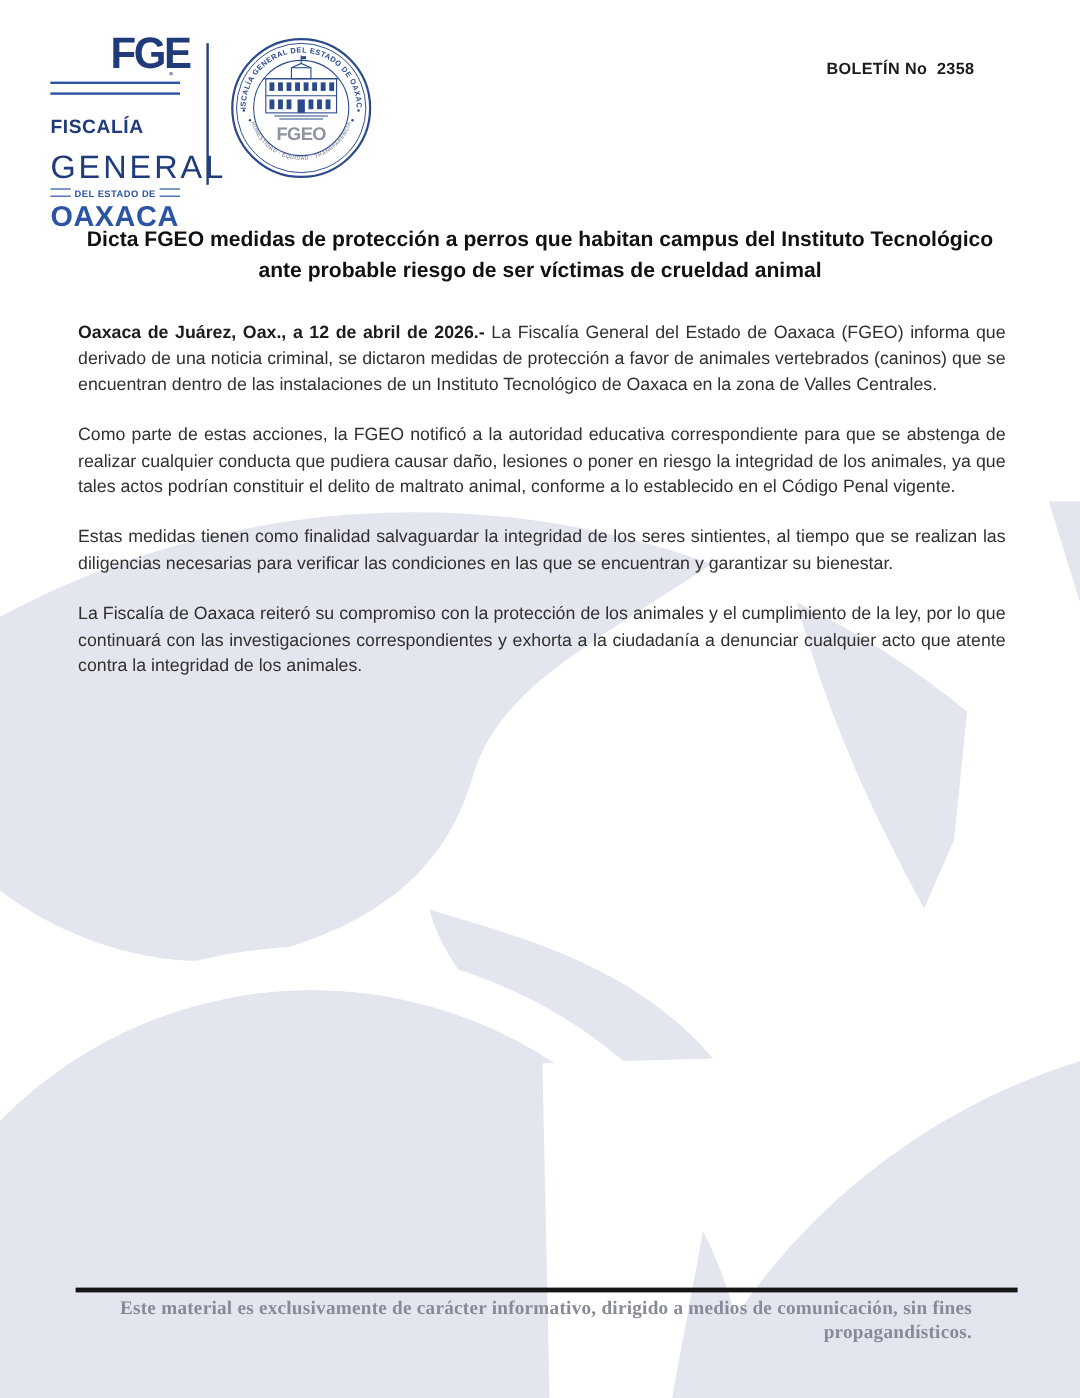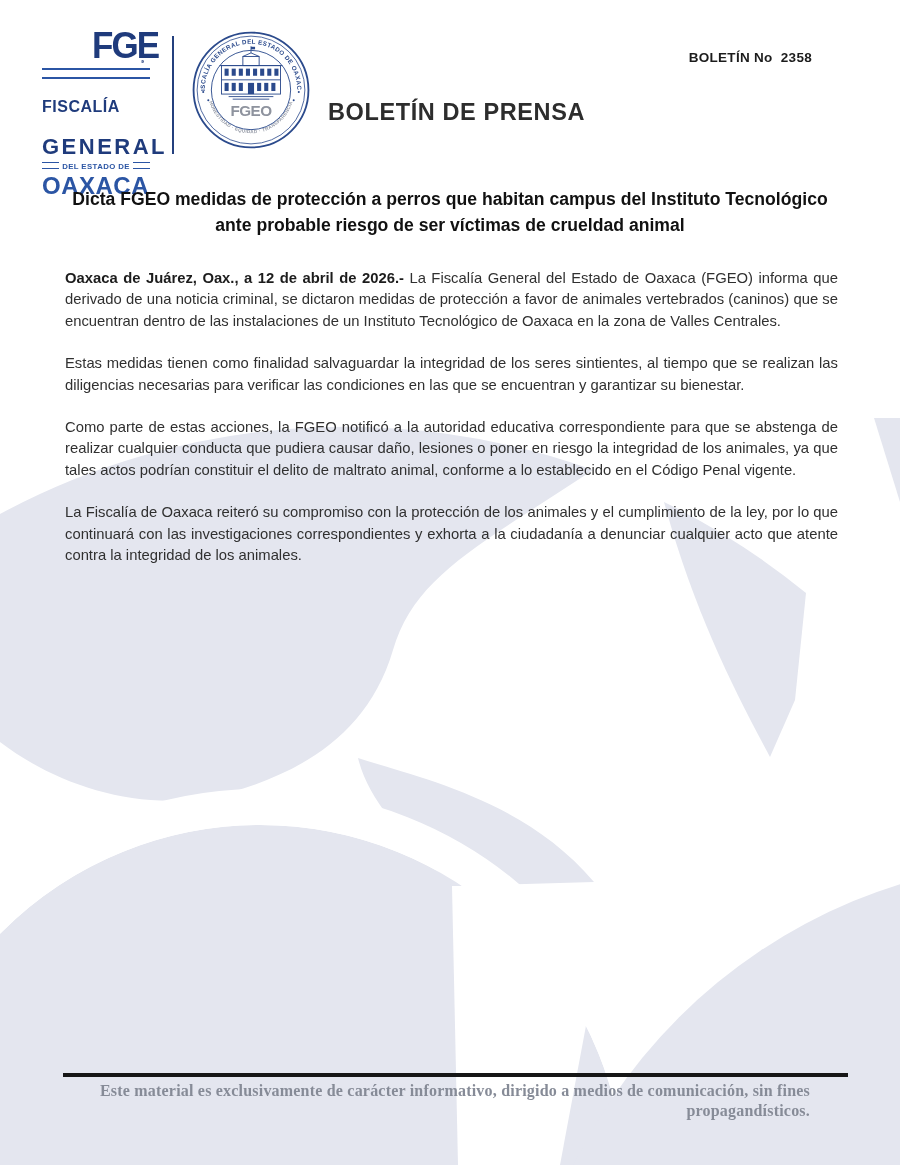--- a/index.html
+++ b/index.html
@@ -12,21 +12,21 @@
   .press-title{position:absolute;left:328px;top:99px;font-size:23.5px;font-weight:bold;
       color:#2d2d2d;letter-spacing:.6px;}
   .logo{position:absolute;left:42px;top:30px;width:116px;color:#1f3b7c;}
   .logo-row1{display:flex;align-items:flex-end;height:34px;flex-direction:column;}
   .logo-fge{font-size:35px;font-weight:900;letter-spacing:-2px;line-height:30px;
       font-family:"Liberation Sans",sans-serif;transform:scaleY(1.05);}
   .logo-oglyph{margin-left:1px;margin-bottom:1px;}
   .logo-doublerule{margin-top:4px;width:108px;height:7px;border-top:2.5px solid #2b55a4;
       border-bottom:2.5px solid #2b55a4;}
   .logo-fiscalia{font-size:16px;font-weight:800;letter-spacing:.5px;margin-top:19px;}
-  .logo-general{font-size:22px;font-weight:700;letter-spacing:2.5px;margin-top:18px;}
+  .logo-general{font-size:27px;font-weight:400;letter-spacing:2.5px;margin-top:8px;}
   .logo-estado-row{display:flex;margin-top:2px;width:108px;}
   .logo-estado-row .dbl{flex:1;height:5px;border-top:1.5px solid #2b55a4;border-bottom:1.5px solid #2b55a4;}
   .logo-estado{font-size:7.8px;font-weight:bold;color:#2b55a4;padding:0 3px;white-space:nowrap;letter-spacing:.4px;}
   .logo-oaxaca{font-size:24px;font-weight:800;color:#2b55a4;letter-spacing:.5px;margin-top:1px;}
   .separator{position:absolute;left:172px;top:36px;width:2px;height:118px;background:#24407e;}
   .seal{position:absolute;left:190px;top:29px;}
   
   .doc-title{position:absolute;left:60px;right:60px;top:186px;text-align:center;
       font-size:17.6px;line-height:26px;font-weight:bold;color:#111;}
   
@@ -141,27 +141,26 @@
         <rect x="66" y="53" width="4" height="8"></rect>
           <rect x="73" y="53" width="4" height="8"></rect>
         <rect x="80" y="53" width="4" height="8"></rect>
       </g>
       <line x1="38" y1="66.5" x2="82" y2="66.5"></line>
       <line x1="42" y1="69" x2="78" y2="69"></line>
     </g>
     <text x="60" y="86" text-anchor="middle" font-family="Liberation Sans, sans-serif" font-size="15" font-weight="bold" fill="#8e939e" letter-spacing="-0.5">FGEO</text>
   </svg>
 
-  <div class="press-title">BOLETÍN DE PRENSA</div>
 
   <div class="doc-title">Dicta FGEO medidas de protección a perros que habitan campus del Instituto Tecnológico ante probable riesgo de ser víctimas de crueldad animal</div>
 
   <div class="body-text">
     <p><b>Oaxaca de Juárez, Oax., a 12 de abril de 2026.-</b><span> La Fiscalía General del Estado de Oaxaca (FGEO) informa que derivado de una noticia criminal, se dictaron medidas de protección a favor de animales vertebrados (caninos) que se encuentran dentro de las instalaciones de un Instituto Tecnológico de Oaxaca en la zona de Valles Centrales.</span></p>
+    <p>Como parte de estas acciones, la FGEO notificó a la autoridad educativa correspondiente para que se abstenga de realizar cualquier conducta que pudiera causar daño, lesiones o poner en riesgo la integridad de los animales, ya que tales actos podrían constituir el delito de maltrato animal, conforme a lo establecido en el Código Penal vigente.</p>
     <p>Estas medidas tienen como finalidad salvaguardar la integridad de los seres sintientes, al tiempo que se realizan las diligencias necesarias para verificar las condiciones en las que se encuentran y garantizar su bienestar.</p>
-    <p>Como parte de estas acciones, la FGEO notificó a la autoridad educativa correspondiente para que se abstenga de realizar cualquier conducta que pudiera causar daño, lesiones o poner en riesgo la integridad de los animales, ya que tales actos podrían constituir el delito de maltrato animal, conforme a lo establecido en el Código Penal vigente.</p>
     <p>La Fiscalía de Oaxaca reiteró su compromiso con la protección de los animales y el cumplimiento de la ley, por lo que continuará con las investigaciones correspondientes y exhorta a la ciudadanía a denunciar cualquier acto que atente contra la integridad de los animales.</p>
   </div>
 
   <div class="footer-rule"></div>
   <div class="footer-note">Este material es exclusivamente de carácter informativo, dirigido a medios de comunicación, sin fines propagandísticos.</div>
 
 </div>
 
 </body></html>

